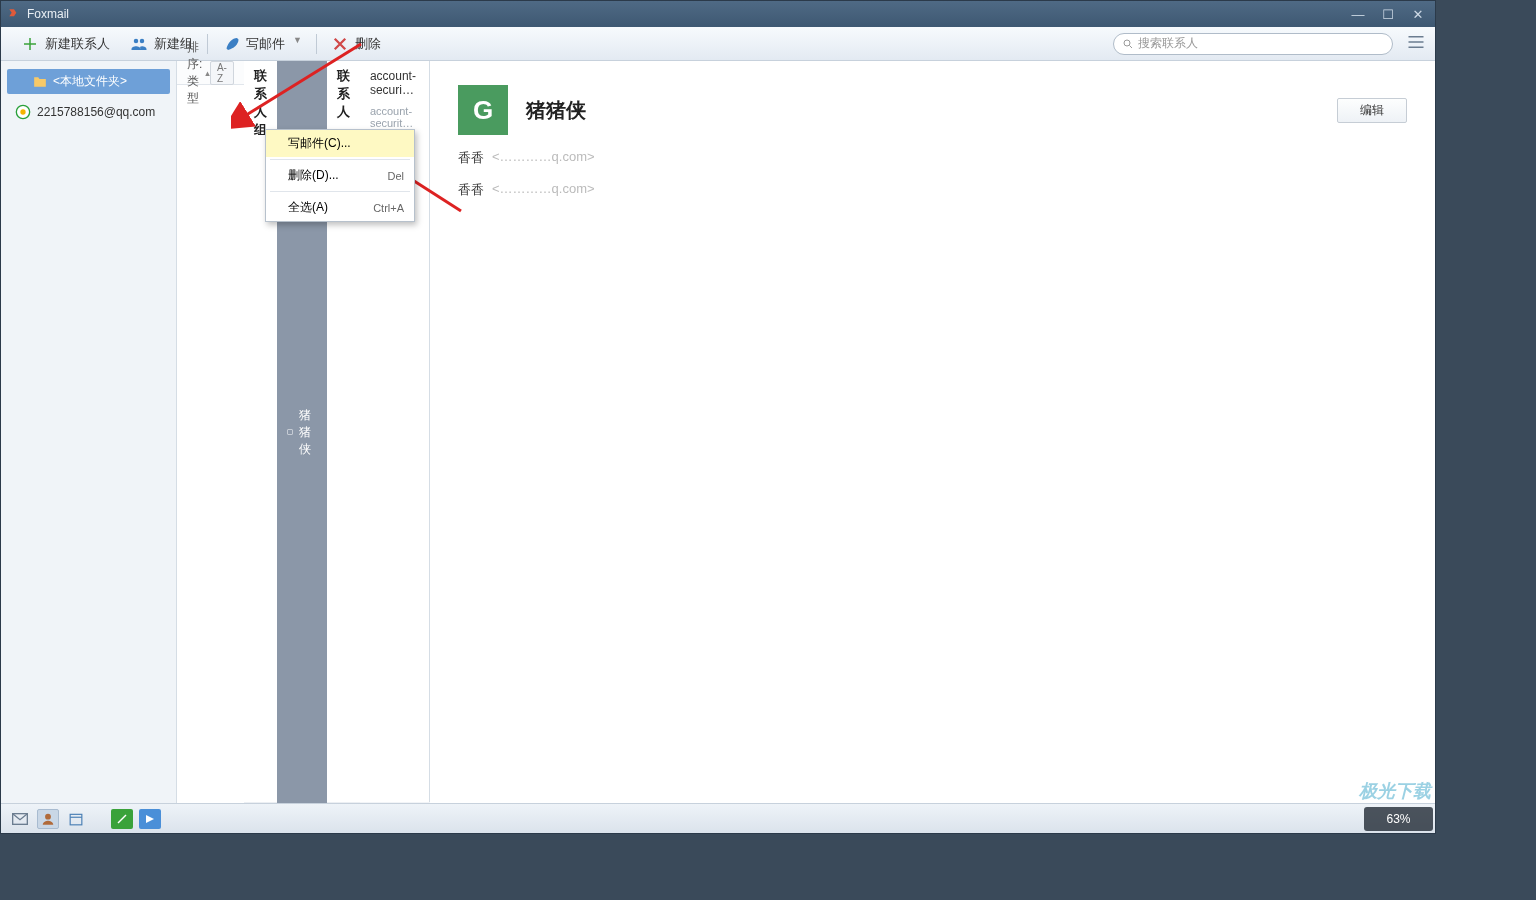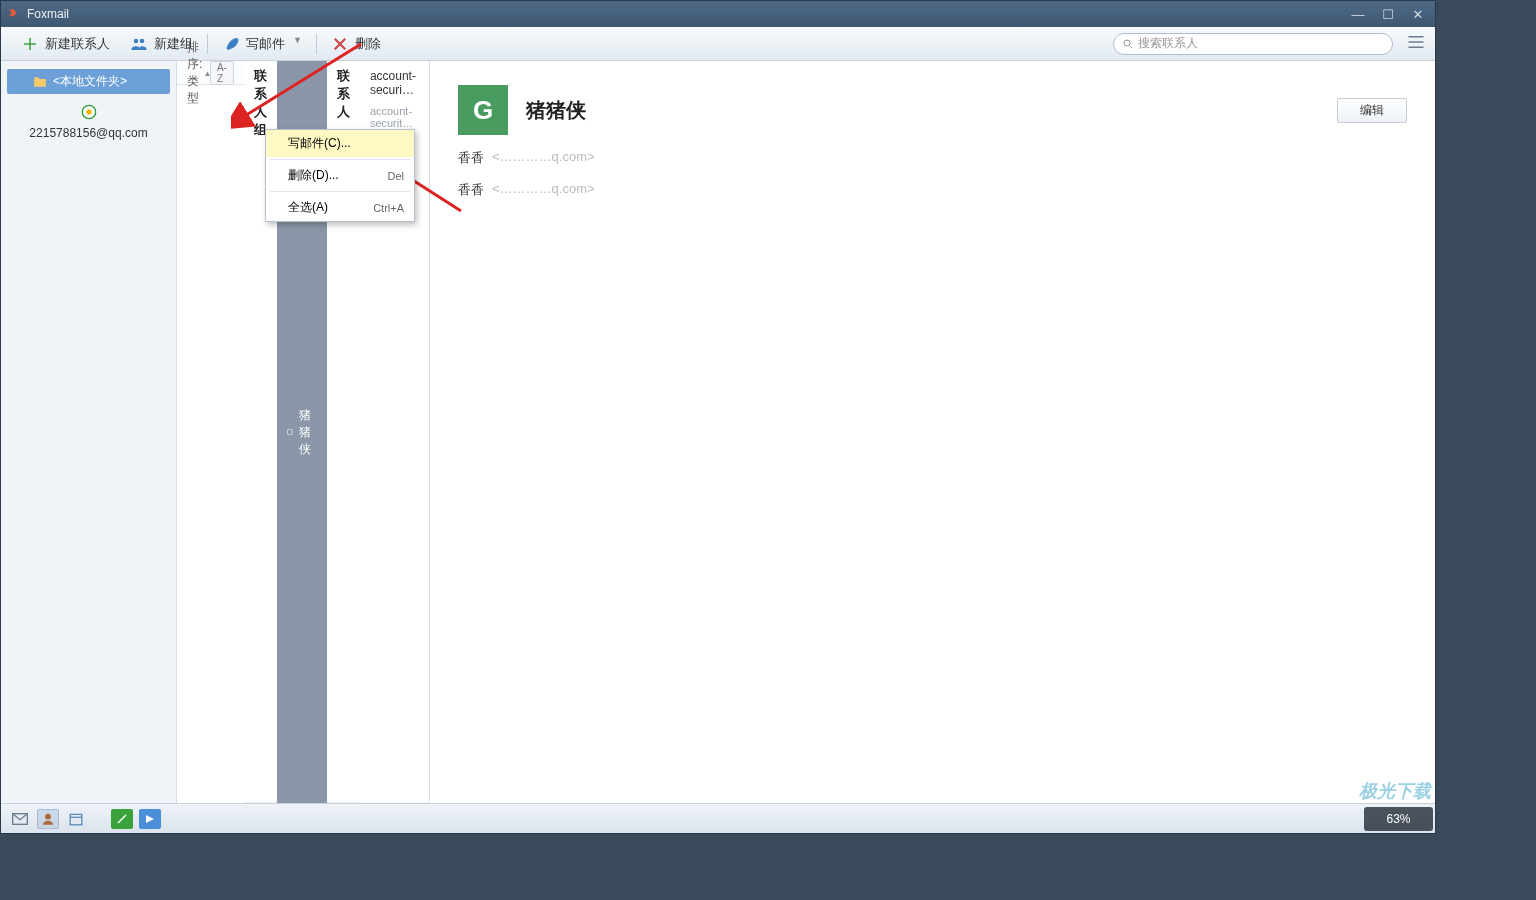--- a/index.html
+++ b/index.html
@@ -17,21 +17,21 @@
 .tb-sep { width: 1px; height: 20px; background: #c0cad5; margin: 0 4px; }
 .dropdown-caret { font-size: 9px; color: #888; margin-left: 2px; }
 .search-wrap { margin-left: auto; display: flex; align-items: center; }
 .search-box { width: 280px; height: 22px; border: 1px solid #b0bcc9; border-radius: 11px; background: #fff; display: flex; align-items: center; padding: 0 8px; font-size: 12px; color: #999; }
 .search-box svg { margin-right: 4px; }
 .hamburger { margin-left: 14px; color: #6b7d90; cursor: pointer; }
 
 .body { display: flex; height: calc(100% - 26px - 34px - 30px); }
 .sidebar { width: 176px; background: #f0f4f8; border-right: 1px solid #d5dde5; padding-top: 8px; font-size: 12px; color: #333; }
 .folder-row { display: flex; align-items: center; gap: 6px; padding: 4px 26px; background: #6ea0d8; color: #fff; border-radius: 2px; margin: 0 6px 6px 6px; }
-.account-row { display: flex; align-items: center; gap: 6px; padding: 4px 14px; flex-direction: column; }
+.account-row { display: flex; align-items: center; gap: 6px; padding: 4px 14px; }
 .account-row .qq-icon { width: 16px; height: 16px; }
 
 .midcol { width: 253px; border-right: 1px solid #d5dde5; display: flex; flex-direction: row; background: #fff; position: relative; }
 .sort-header { height: 24px; border-bottom: 1px solid #e1e6ec; display: flex; align-items: center; padding: 0 10px; font-size: 12px; color: #555; background: #fbfcfd; }
 .sort-header .az { margin-left: auto; border: 1px solid #d0d6dd; padding: 0 6px; font-size: 10px; color: #777; background: #f4f6f9; border-radius: 2px; }
 .section-hdr { padding: 6px 10px; font-size: 13px; color: #222; font-weight: bold; border-bottom: 1px solid #eceff3; }
 .group-selected { background: #8b97a8; color: #fff; padding: 7px 10px; display: flex; align-items: center; gap: 6px; font-size: 12px; }
 .contact-item { border-bottom: 1px solid #f2f4f7; padding: 8px 10px; font-size: 12px; color: #333; }
 .contact-item .sub { color: #9aa3ad; font-size: 11px; margin-top: 8px; }
 .blur-item { border-bottom: 1px solid #f2f4f7; padding: 10px 10px; }

